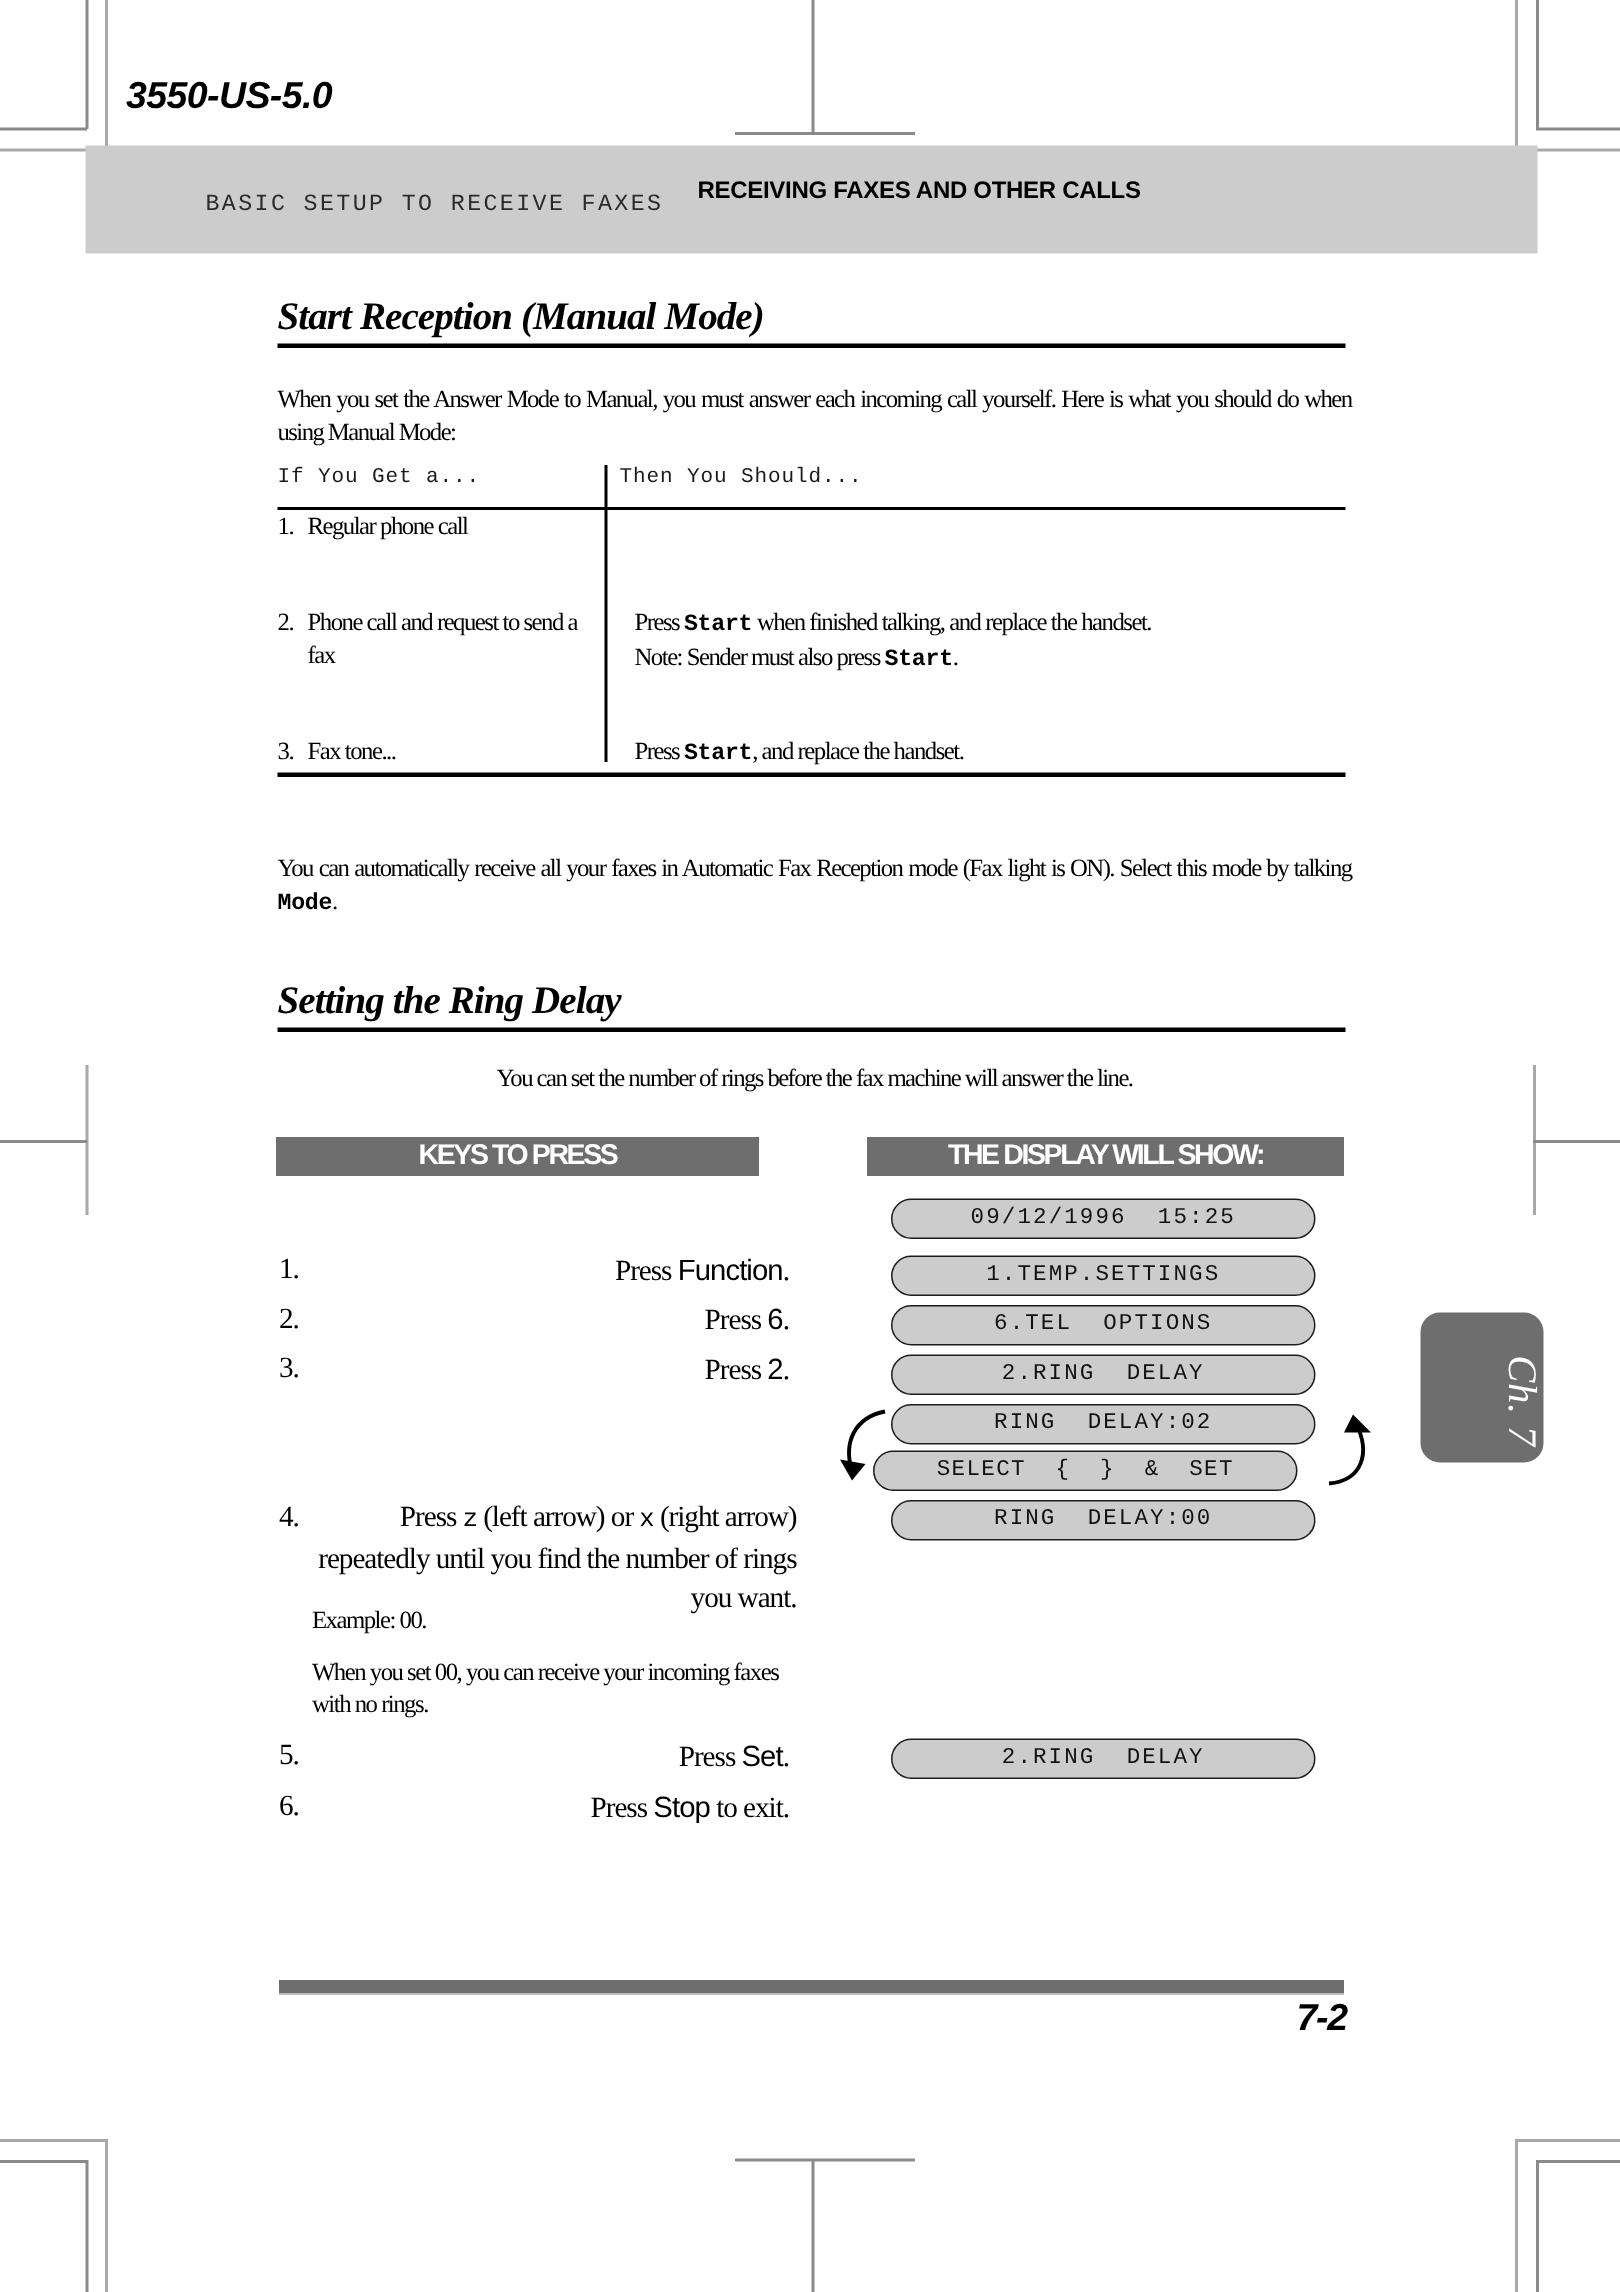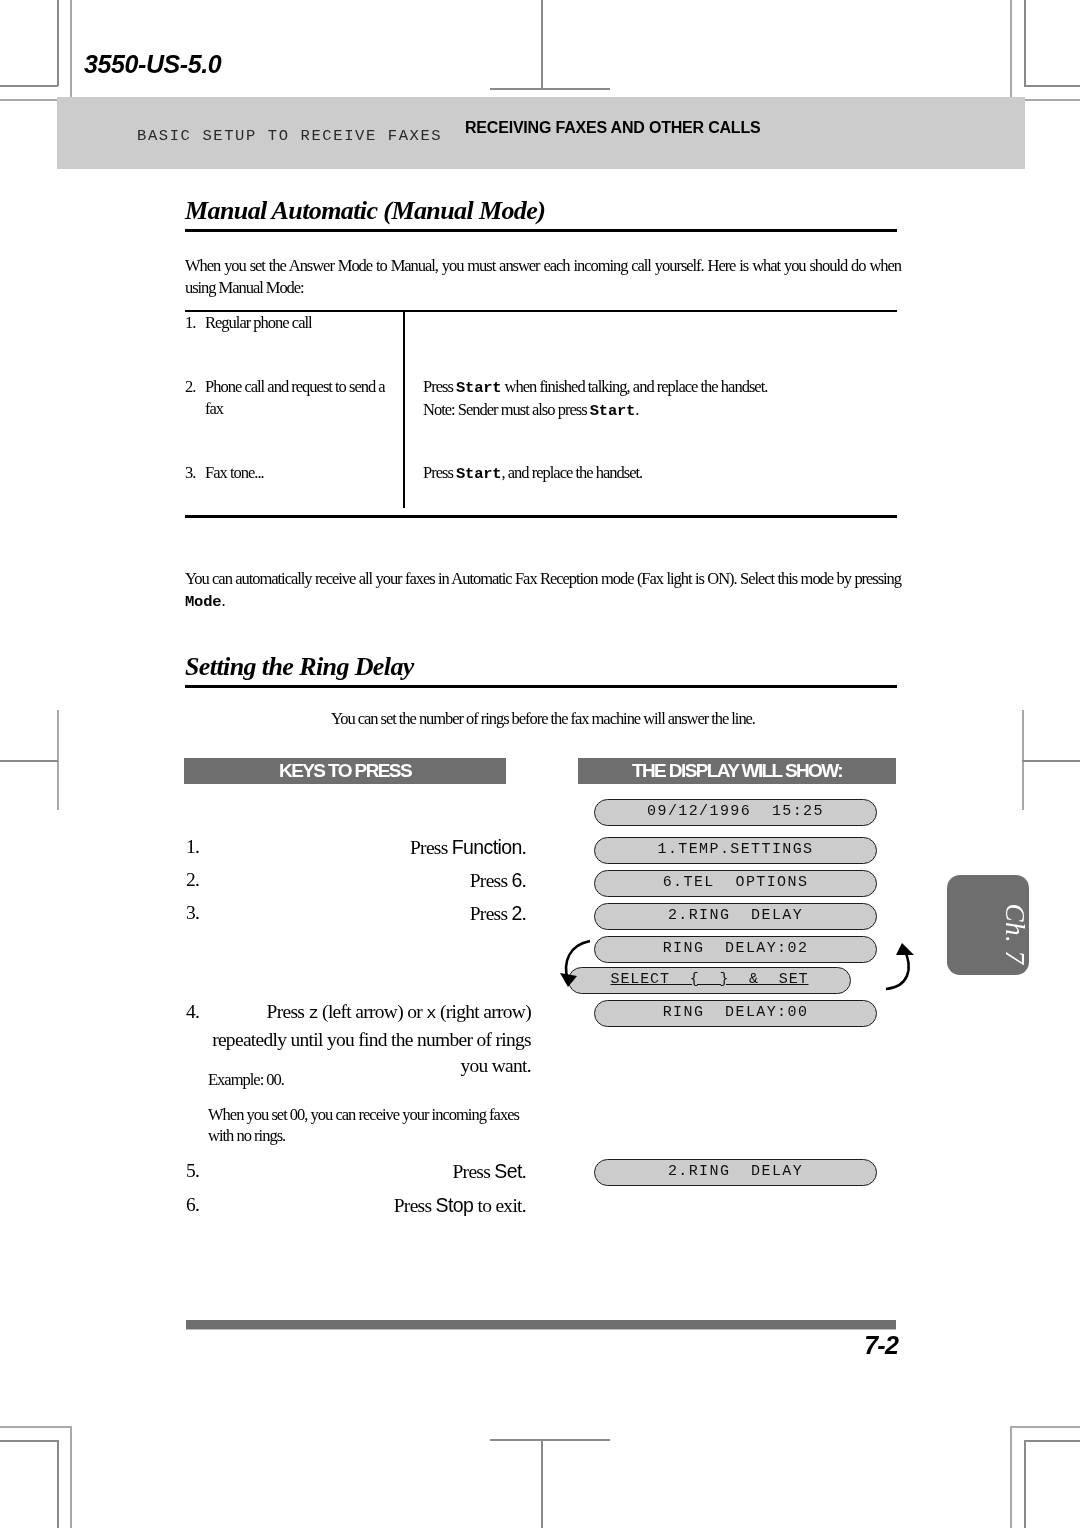--- a/index.html
+++ b/index.html
@@ -290,27 +290,31 @@
 <div class="mark thin" style="left:57px; top:710px; width:2px; height:100px;"></div>
 <div class="mark" style="left:0px; top:760px; width:58px; height:1.5px;"></div>
 
 <div class="doc-id">3550-US-5.0</div>
 
 <div class="header-band"></div>
 <div class="header-eyebrow">BASIC SETUP TO RECEIVE FAXES</div>
 <div class="header-title">RECEIVING FAXES AND OTHER CALLS</div>
 
 <div class="sect" style="top:196px;">
-  <div class="sect-title">Manual Automatic (Manual Mode)</div>
+  <div class="sect-title">Start Reception (Manual Mode)</div>
   <div class="sect-rule"></div>
 </div>
 <div class="para" style="top:255px;">When you set the Answer Mode to Manual, you must answer each incoming call yourself. Here is what you should do when using Manual Mode:</div>
 
 <div class="mtable">
   <div class="vrule"></div>
+  <div class="thead">
+    <div class="th c1">If  You  Get  a...</div>
+    <div class="th c2">Then  You  Should...</div>
+  </div>
   <div class="hrule"></div>
 
   <div class="mrow" style="height:46px; padding-top:18px;">
     <div class="mc1">
       <span class="num">1.</span>
       <span class="txt">Regular phone call</span>
     </div>
   </div>
 
   <div class="mrow" style="height:68px; padding-top:18px;">
@@ -331,21 +335,21 @@
     </div>
     <div class="mc2">
       <span>Press <span class="kbd">Start</span>, and replace the handset.</span>
     </div>
   </div>
 </div>
 
 <div class="sect" style="top:512px;">
   <div class="sect-rule"></div>
 </div>
-<div class="para" style="top:568px;"><span>You can automatically receive all your faxes in Automatic Fax Reception mode (Fax light is ON). Select this mode by pressing </span><span class="kbd">Mode</span><span>.</span></div>
+<div class="para" style="top:568px;"><span>You can automatically receive all your faxes in Automatic Fax Reception mode (Fax light is ON). Select this mode by talking </span><span class="kbd">Mode</span><span>.</span></div>
 
 <div class="sect" style="top:652px;">
   <div class="sect-title">Setting the Ring Delay</div>
   <div class="sect-rule"></div>
 </div>
 <div class="para nojust" style="top:708px;">You can set the number of rings before the fax machine will answer the line.</div>
 
 <div class="colbar" id="keys-bar">KEYS TO PRESS</div>
 <div class="colbar" id="display-bar">THE DISPLAY WILL SHOW:</div>
 
@@ -376,21 +380,21 @@
 <div class="step" style="top:1192px;">
   <span class="sn">6.</span>
   <span class="sb"><span>Press </span><span class="sans">Stop</span><span> to exit.</span></span>
 </div>
 
 <div class="lcd" style="left:594px; top:799px; width:283px;">09/12/1996  15:25</div>
 <div class="lcd" style="left:594px; top:837px; width:283px;">1.TEMP.SETTINGS</div>
 <div class="lcd" style="left:594px; top:870px; width:283px;">6.TEL  OPTIONS</div>
 <div class="lcd" style="left:594px; top:903px; width:283px;">2.RING  DELAY</div>
 <div class="lcd" style="left:594px; top:936px; width:283px;">RING  DELAY:02</div>
-<div class="lcd" style="left:568px; top:967px; width:283px; letter-spacing:0.9px;text-decoration:underline;">SELECT  {  }  &amp;  SET</div>
+<div class="lcd" style="left:582px; top:967px; width:283px; letter-spacing:0.9px;">SELECT  {  }  &amp;  SET</div>
 <div class="lcd" style="left:594px; top:1000px; width:283px;">RING  DELAY:00</div>
 <div class="lcd" style="left:594px; top:1159px; width:283px;">2.RING  DELAY</div>
 
 <svg class="arrow-svg" xmlns="http://www.w3.org/2000/svg" style="left:552px; top:935px;" width="48" height="72" viewBox="0 0 48 72">
   <path d="M38 6 C 18 10, 10 26, 16 46" fill="none" stroke="#000" stroke-width="2.6"></path>
   <polygon points="16,52 8,38 25,41" fill="#000"></polygon>
 </svg>
 <svg class="arrow-svg" xmlns="http://www.w3.org/2000/svg" style="left:880px; top:935px;" width="48" height="72" viewBox="0 0 48 72">
   <path d="M6 54 C 28 52, 34 34, 24 14" fill="none" stroke="#000" stroke-width="2.6"></path>
   <polygon points="22,8 34,20, 16,20" fill="#000"></polygon>

